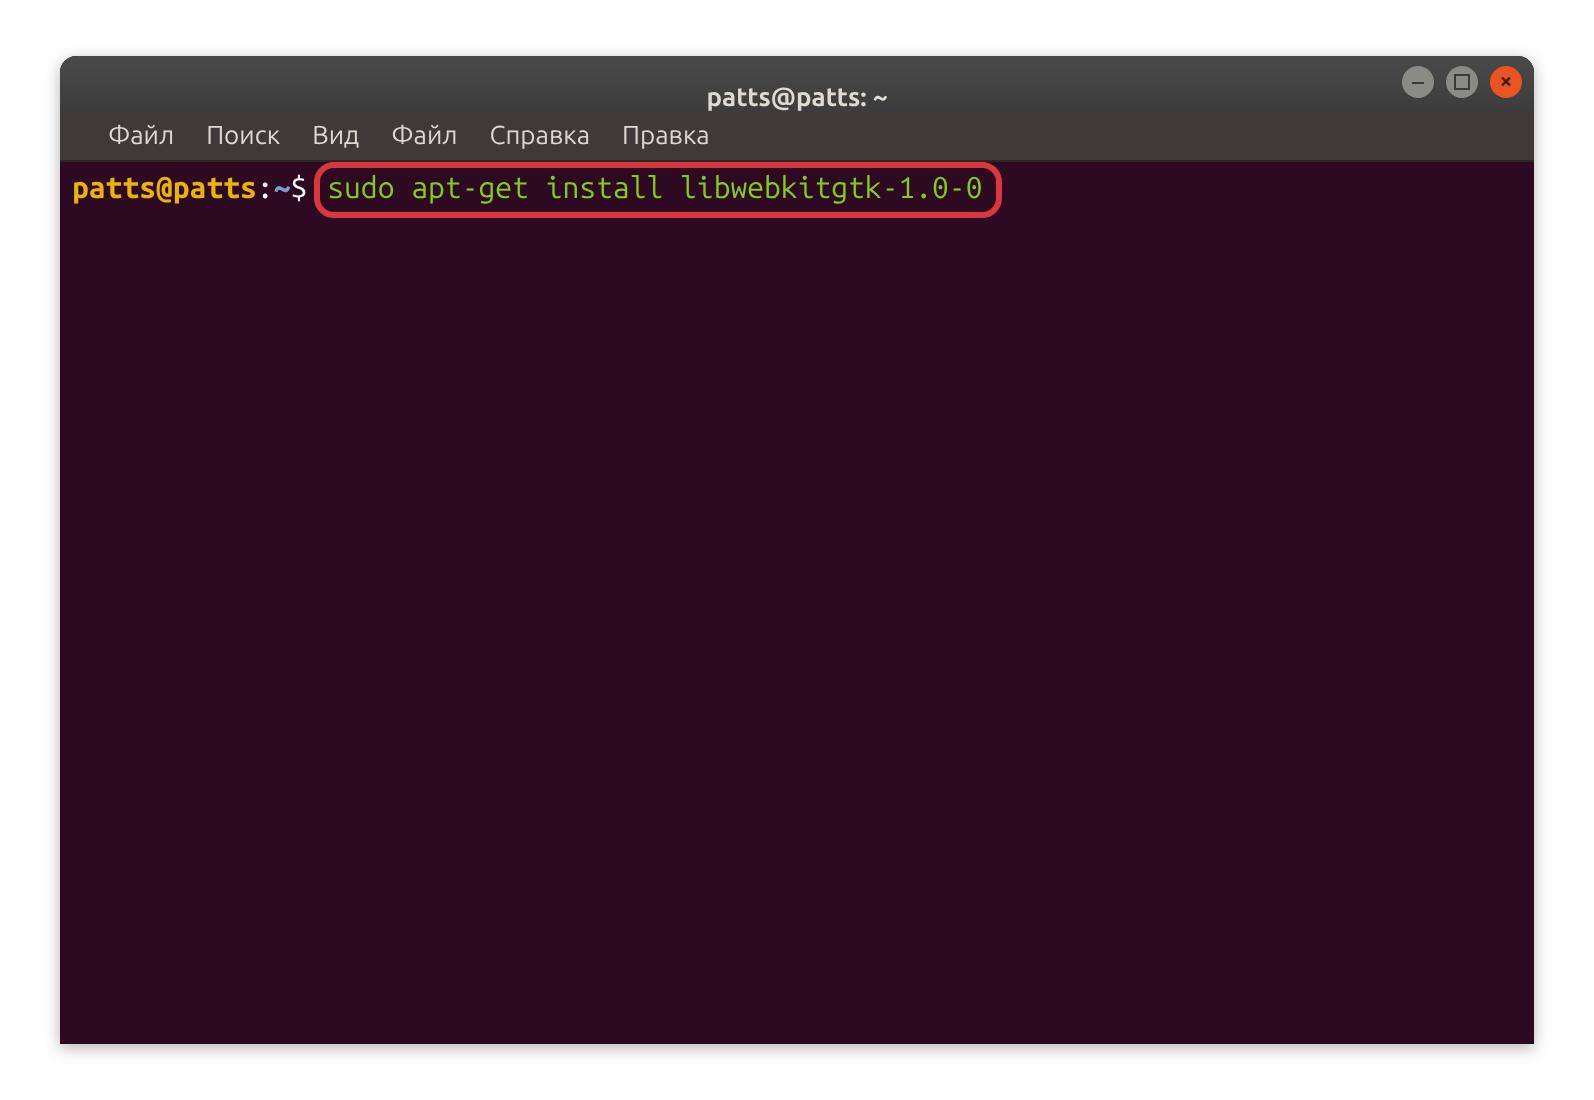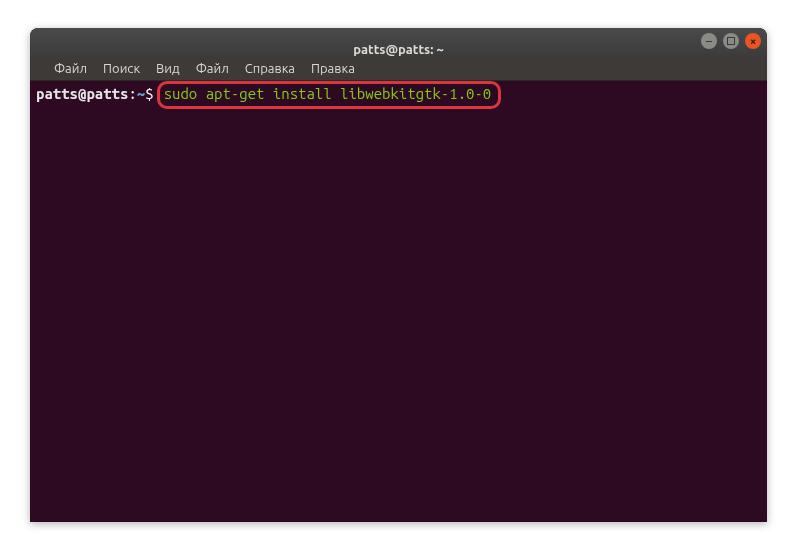--- a/index.html
+++ b/index.html
@@ -83,21 +83,21 @@
       font-size: 15px;
       line-height: 1.25;
       color: #ffffff;
     }
     .prompt-line {
       display: flex;
       flex-wrap: wrap;
       align-items: baseline;
     }
     .prompt-user {
-      color: #e5e5e5;
+      color: #eab308;
       font-weight: bold;
     }
     .prompt-colon {
       color: #ffffff;
     }
     .prompt-path {
       color: #729fcf;
       font-weight: bold;
     }
     .prompt-dollar {

